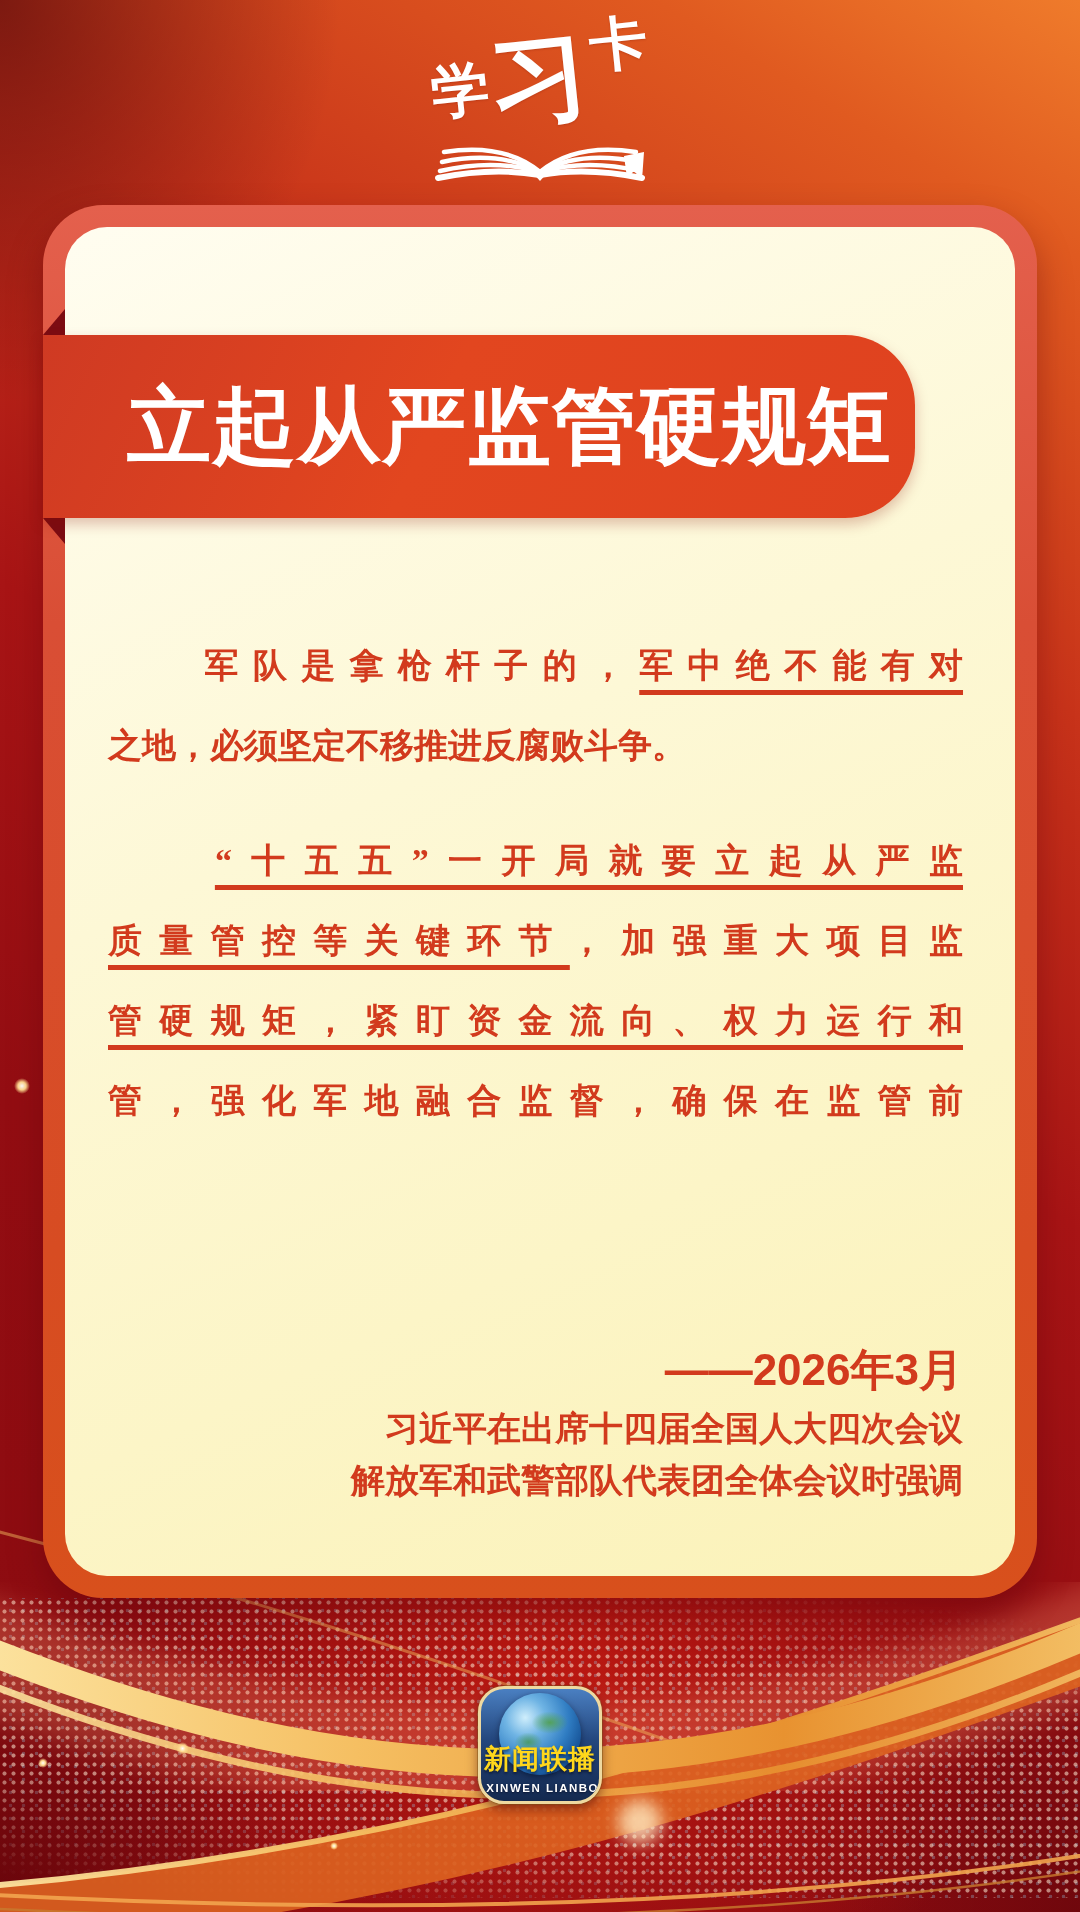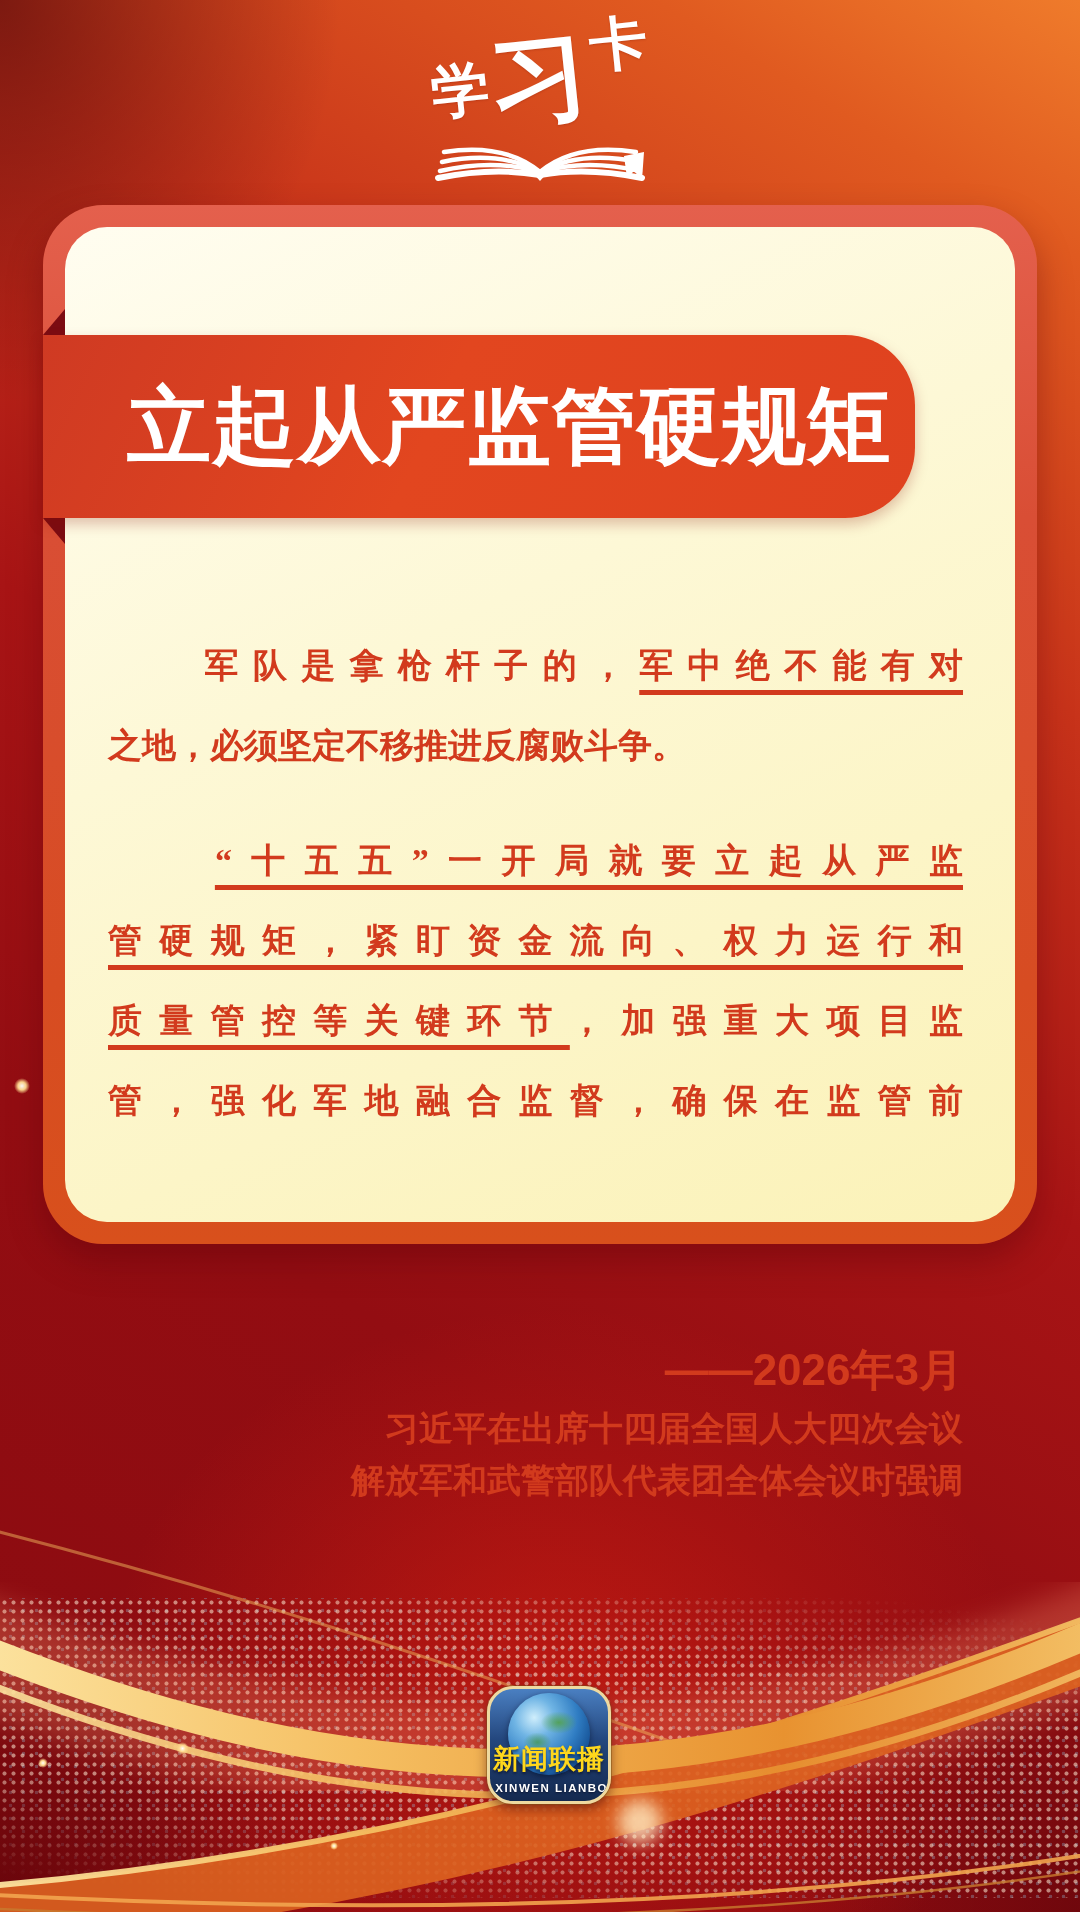--- a/index.html
+++ b/index.html
@@ -32,21 +32,21 @@
   .brand-chars{position:absolute;top:0;left:50%;transform:translateX(-50%) rotate(-6deg);
     display:flex;align-items:flex-end;font-family:"Liberation Serif","DejaVu Serif",serif;font-weight:900;
     text-shadow:0 1px 2px rgba(120,20,0,.25);white-space:nowrap;}
   .lc{display:block;line-height:1;}
   .lc0{font-size:58px;margin:0 0 14px 0;}
   .lc1{font-size:98px;margin:0 0 -2px 2px;}
   .lc2{font-size:58px;margin:0 0 44px 4px;}
   .book{position:absolute;left:50%;top:92px;transform:translateX(-50%);}
 
   
-  .frame{position:absolute;left:43px;top:205px;width:994px;height:1039px;border-radius:60px;
+  .frame{position:absolute;left:43px;top:205px;width:994px;height:1393px;border-radius:60px;
     background:linear-gradient(180deg,#e4604d 0%,#d94e35 30%,#d74c22 75%,#d8501c 100%);
     box-shadow:0 16px 34px rgba(90,0,10,.38);}
   .cream{position:absolute;left:22px;top:22px;right:22px;bottom:22px;border-radius:42px;
     background:linear-gradient(155deg,#fffdf0 0%,#fdf8d6 40%,#fbf2b8 100%);}
   .fold{position:absolute;left:0;width:22px;height:26px;background:#7c0c12;}
   .fold-top{top:104px;clip-path:polygon(0 100%,100% 100%,100% 0);}
   .fold-bottom{top:313px;clip-path:polygon(0 0,100% 0,100% 100%);}
   .banner{position:absolute;left:0;top:130px;width:872px;height:183px;border-radius:0 70px 70px 0;
     background:linear-gradient(115deg,#cf3a23 0%,#e2461f 45%,#df421f 100%);
     box-shadow:0 6px 14px rgba(130,10,5,.25);}
@@ -62,21 +62,21 @@
   .u{text-decoration:underline;text-decoration-thickness:5px;text-underline-offset:13px;text-decoration-color:#d23a1d;}
 
   .attr{position:absolute;right:74px;top:1137px;text-align:right;color:#d23a1d;font-weight:700;}
   .attr-date{font-size:44px;line-height:56px;font-weight:900;margin-bottom:4px;}
   .attr-line{font-size:34px;line-height:52px;font-weight:900;text-align:right;}
 
   
   .app-icon{position:absolute;left:50%;top:1686px;transform:translateX(-50%);width:118px;height:112px;
     border-radius:26px;overflow:hidden;border:3px solid #eed9a0;
     background:linear-gradient(180deg,#4a7fc1 0%,#24477e 45%,#14294f 100%);
-    box-shadow:0 0 0 1px rgba(120,80,20,.45),0 5px 12px rgba(60,0,5,.5);margin-left:9px;}
+    box-shadow:0 0 0 1px rgba(120,80,20,.45),0 5px 12px rgba(60,0,5,.5);}
   .globe{position:absolute;left:50%;top:4px;transform:translateX(-50%);width:82px;height:82px;border-radius:50%;
     background:
       radial-gradient(26px 16px at 62% 36%, rgba(80,160,70,.85), rgba(80,160,70,0) 70%),
       radial-gradient(20px 14px at 36% 60%, rgba(70,150,80,.8), rgba(70,150,80,0) 70%),
       radial-gradient(circle at 32% 30%, #cfeefc 0%, #6fb4e4 25%, #2f7cc2 55%, #144f93 78%, #0c3a74 100%);
     box-shadow:0 2px 6px rgba(0,10,30,.5);}
   .app-cn{position:absolute;bottom:24px;width:100%;text-align:center;font-size:27px;font-weight:900;
     color:#ffd71c;letter-spacing:1px;text-shadow:0 2px 3px rgba(0,0,20,.55);}
   .app-en{position:absolute;bottom:7px;width:100%;text-align:right;font-size:11.5px;font-weight:700;
     color:#ffffff;letter-spacing:1.5px;text-shadow:0 1px 2px rgba(0,0,20,.55);}
@@ -155,22 +155,22 @@
       <div class="banner-title">立起从严监管硬规矩</div>
     </div>
 
     <div class="quote">
         <div class="para">
           <div class="qline"><span>　　军队是拿枪杆子的，</span><span class="u">军中绝不能有对</span></div>
           <div class="qline qlast"><span>之地，必须坚定不移推进反腐败斗争。</span></div>
         </div>
         <div class="para">
           <div class="qline"><span>　　</span><span class="u">“十五五”一开局就要立起从严监</span></div>
+          <div class="qline"><span class="u">质量管控等关键环节</span><span>，加强重大项目监</span></div>
           <div class="qline"><span class="u">管硬规矩，紧盯资金流向、权力运行和</span></div>
-          <div class="qline"><span class="u">质量管控等关键环节</span><span>，加强重大项目监</span></div>
           <div class="qline"><span>管，强化军地融合监督，确保在监管前</span></div>
         </div>
       </div>
 
     <div class="attr">
       <div class="attr-date">——2026年3月</div>
       <div class="attr-line">习近平在出席十四届全国人大四次会议</div>
       <div class="attr-line">解放军和武警部队代表团全体会议时强调</div>
     </div>
   </div>

